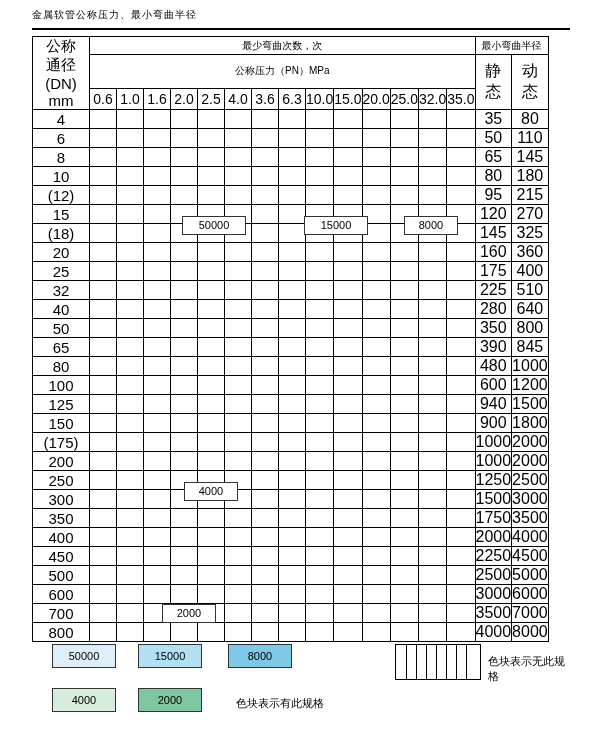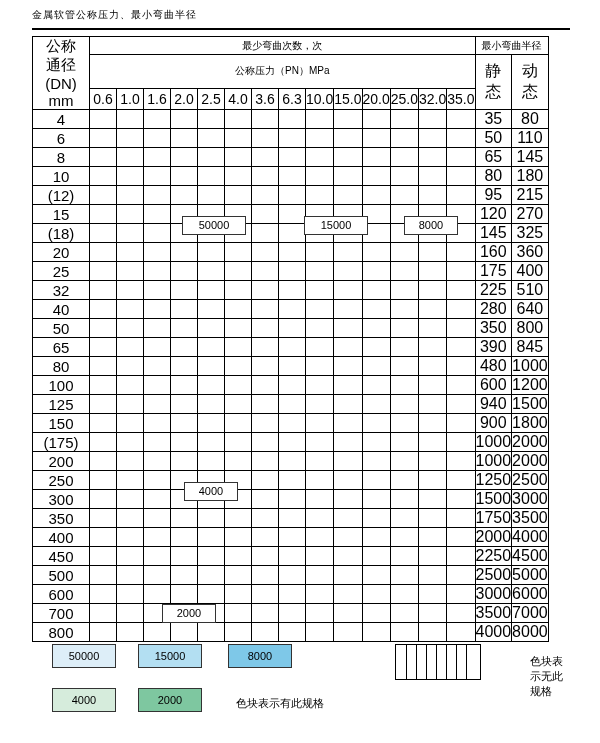--- a/index.html
+++ b/index.html
@@ -678,14 +678,14 @@
   <div class="legtext" id="hasspec" style="left:196px;top:60px;">色块表示有此规格</div>
   <div id="nospec">
     <i style="left:10px"></i>
       <i style="left:20px"></i>
       <i style="left:30px"></i>
       <i style="left:40px"></i>
       <i style="left:50px"></i>
       <i style="left:60px"></i>
       <i style="left:70px"></i>
   </div>
-  <div class="legtext" style="left:448px;top:18px;margin-left:42px;">色块表示无此规格</div>
+  <div class="legtext" style="left:448px;top:18px;">色块表示无此规格</div>
 </div>
 
 </body></html>

